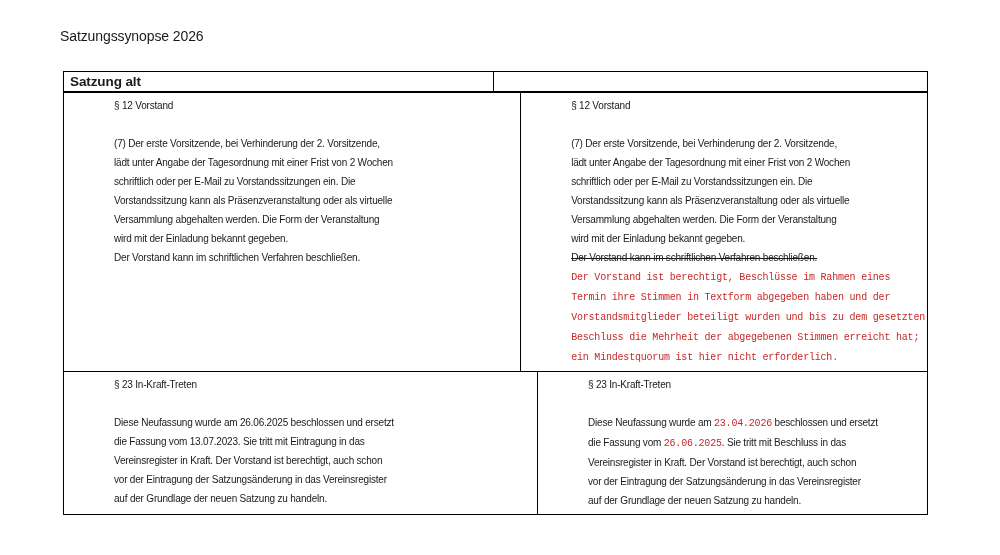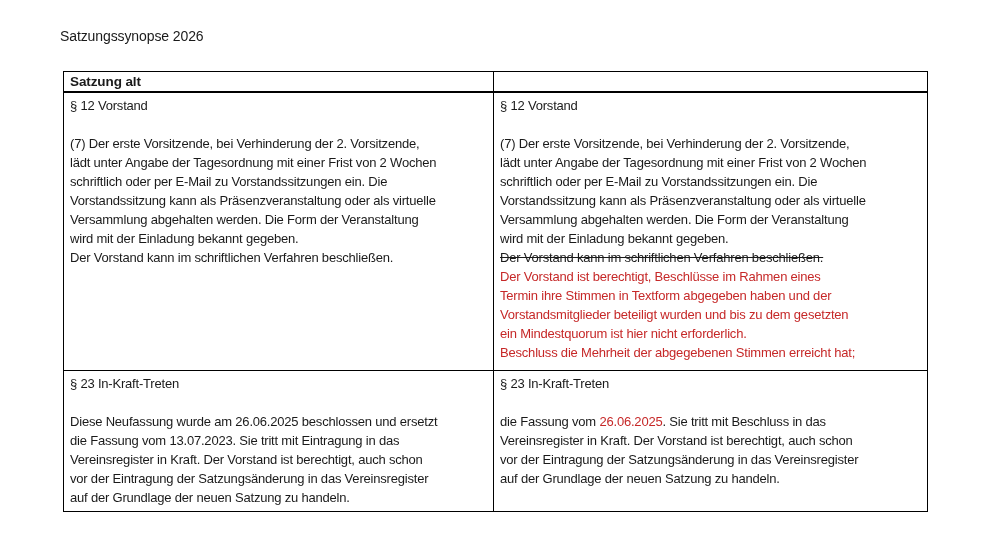--- a/index.html
+++ b/index.html
@@ -45,30 +45,31 @@
   }
   .col-old { width: 430px; border-right: 1px solid #000; }
   .col-new { flex: 1; }
   .body-row { display: flex; }
   .body-row.row-12 { border-bottom: 1px solid #000; }
   .body-row.row-12 .cell { min-height: 277px; }
   .body-row.row-23 .cell { min-height: 134px; }
   .cell {
     box-sizing: border-box;
     padding: 3px 2px 4px 6px;
-    font-size: 13px;
+    font-size: 10px;
     line-height: 19px;
     letter-spacing: -0.2px;
+    margin-left: 44px;
   }
   .line {
     white-space: nowrap;
     min-height: 19px;
   }
   .run-strike { text-decoration: line-through; }
-  .run-red { color: var(--red, #C62828); }
+  .run-red { color: var(--red, #C62828); font-family: Liberation Mono, monospace; }
 </style>
 </head>
 <body>
 
 <div class="doc-title">Satzungssynopse 2026</div>
 
 <div class="tbl">
 
   <div class="hdr-row">
     <div class="hdr-cell col-old">Satzung alt</div>
@@ -92,38 +93,39 @@
         <div class="line"><span>(7) Der erste Vorsitzende, bei Verhinderung der 2. Vorsitzende,</span></div>
         <div class="line"><span>lädt unter Angabe der Tagesordnung mit einer Frist von 2 Wochen</span></div>
         <div class="line"><span>schriftlich oder per E-Mail zu Vorstandssitzungen ein. Die</span></div>
         <div class="line"><span>Vorstandssitzung kann als Präsenzveranstaltung oder als virtuelle</span></div>
         <div class="line"><span>Versammlung abgehalten werden. Die Form der Veranstaltung</span></div>
         <div class="line"><span>wird mit der Einladung bekannt gegeben.</span></div>
         <div class="line"><span class="run-strike">Der Vorstand kann im schriftlichen Verfahren beschließen.</span></div>
         <div class="line"><span class="run-red">Der Vorstand ist berechtigt, Beschlüsse im Rahmen eines</span></div>
         <div class="line"><span class="run-red">Termin ihre Stimmen in Textform abgegeben haben und der</span></div>
         <div class="line"><span class="run-red">Vorstandsmitglieder beteiligt wurden und bis zu dem gesetzten</span></div>
+        <div class="line"><span class="run-red">Beschluss die Mehrheit der abgegebenen Stimmen erreicht hat;</span></div>
         <div class="line"><span class="run-red">ein Mindestquorum ist hier nicht erforderlich.</span></div>
-        <div class="line"><span class="run-red">Beschluss die Mehrheit der abgegebenen Stimmen erreicht hat;</span></div>
       </div>
   </div>
 
   <div class="body-row row-23">
     <div class="cell col-old">
         <div class="line"><span>§ 23 In-Kraft-Treten</span></div>
         <div class="line">&nbsp;</div>
         <div class="line"><span>Diese Neufassung wurde am 26.06.2025 beschlossen und ersetzt</span></div>
         <div class="line"><span>die Fassung vom 13.07.2023. Sie tritt mit Eintragung in das</span></div>
         <div class="line"><span>Vereinsregister in Kraft. Der Vorstand ist berechtigt, auch schon</span></div>
         <div class="line"><span>vor der Eintragung der Satzungsänderung in das Vereinsregister</span></div>
         <div class="line"><span>auf der Grundlage der neuen Satzung zu handeln.</span></div>
       </div>
     <div class="cell col-new">
         <div class="line"><span>§ 23 In-Kraft-Treten</span></div>
         <div class="line">&nbsp;</div>
+        <div class="line"><span>Diese Neufassung wurde am </span><span class="run-red">23.04.2026</span><span> beschlossen und ersetzt</span></div>
         <div class="line"><span>die Fassung vom </span><span class="run-red">26.06.2025</span><span>. Sie tritt mit Beschluss in das</span></div>
         <div class="line"><span>Vereinsregister in Kraft. Der Vorstand ist berechtigt, auch schon</span></div>
         <div class="line"><span>vor der Eintragung der Satzungsänderung in das Vereinsregister</span></div>
         <div class="line"><span>auf der Grundlage der neuen Satzung zu handeln.</span></div>
       </div>
   </div>
 
 </div>
 
 </body></html>

